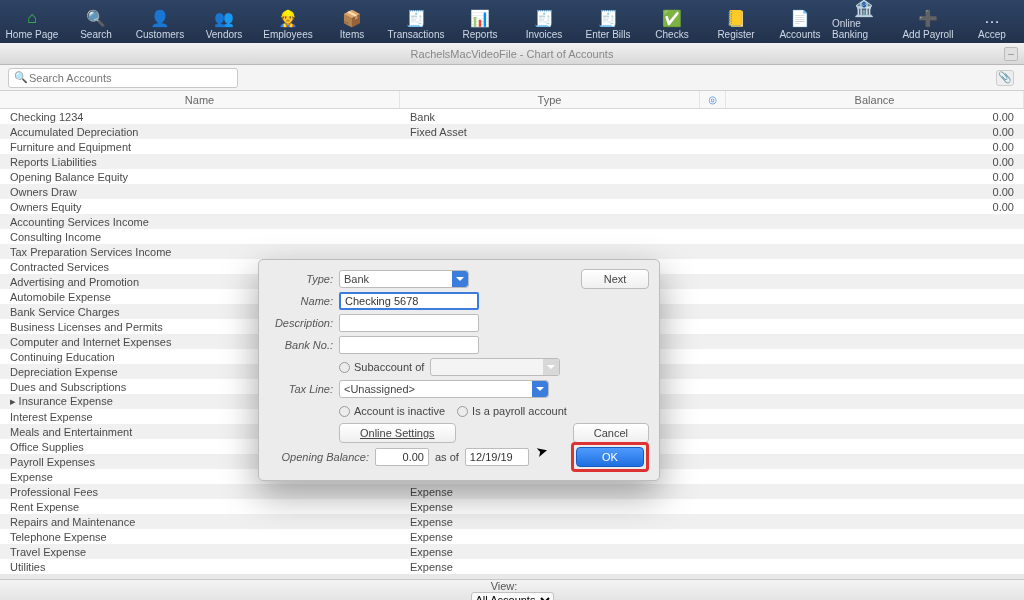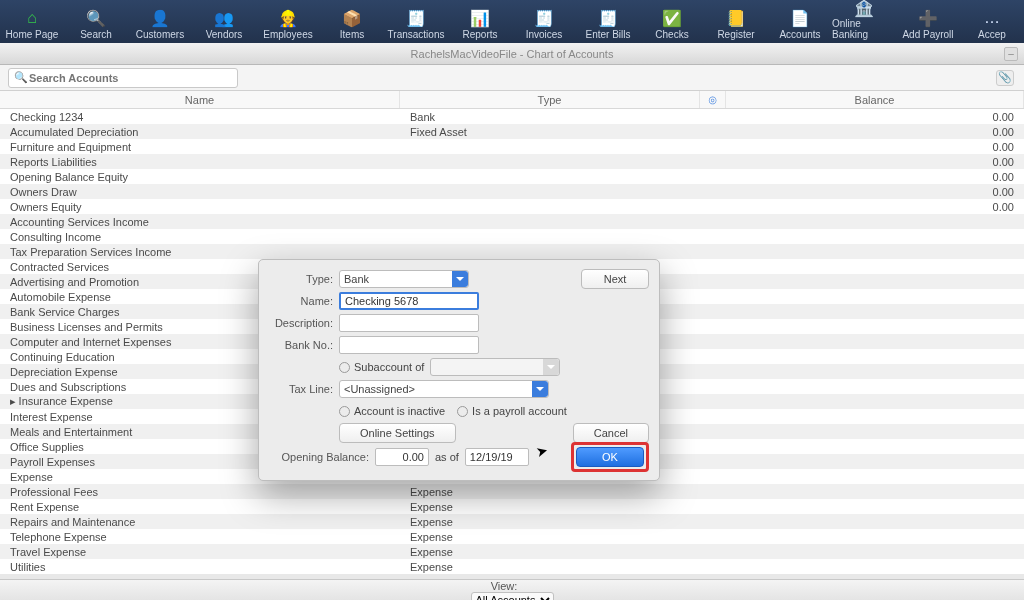--- a/index.html
+++ b/index.html
@@ -53,21 +53,20 @@
     position: relative;
   }
   .search-row input {
     width: 230px; height: 20px;
     border: 1px solid #c9c9c9;
     border-radius: 3px;
     background: #fff;
     font-size: 11px;
     padding: 0 6px 0 20px;
     color: #555;
-    font-weight: bold;
   }
   .search-row .mag { position: absolute; left: 14px; top: 6px; font-size: 11px; color: #aaa; }
   .search-row .paperclip { position: absolute; right: 10px; top: 5px; width:18px; height:16px; background:#eee; border:1px solid #ccc; border-radius:3px; font-size:11px; text-align:center; color:#888;}
 
   
   .columns-head {
     height: 18px;
     background: #f8f8f8;
     border-bottom: 1px solid #d8d8d8;
     display: flex;
@@ -148,21 +147,21 @@
     font-size: 11px;
     color: #666;
   }
   .mtitle .traffic { position: absolute; left: 8px; top: 6px; display:flex; gap:6px;}
   .mtitle .traffic span { width:11px;height:11px;border-radius:50%; display:block;}
   .dot-r{background:#ff5f57;} .dot-y{background:#febc2e;} .dot-g{background:#28c840;}
   .mtitle .plus { position:absolute; right:4px; top:3px; width:18px;height:18px; background:#dcdcdc; border:1px solid #c4c4c4; border-radius:2px; text-align:center; line-height:16px; color:#999;}
 
   .mbody { padding: 8px 10px 12px 10px; }
   .frow { display:flex; align-items:center; height: 22px; }
-  .frow .flab { width: 70px; text-align: right; padding-right: 6px; color:#555;}
+  .frow .flab { width: 70px; text-align: right; padding-right: 6px; color:#555;font-style:italic;}
   .selectish {
     height: 18px; border:1px solid #bcbcbc; border-radius:3px;
     background:#fff; display:flex; align-items:center; padding:0 4px;
     position:relative;
   }
   .selectish .arrow {
     position:absolute; right:0; top:0; width:16px; height:100%;
     background:#3b7ddd; border-radius:0 3px 3px 0;
     display:flex;align-items:center;justify-content:center;
   }
@@ -514,21 +513,21 @@
         </div>
         <div class="frow">
           <div class="flab"></div>
           <span class="chk"></span>
           <span style="margin-right:12px;">Account is inactive</span>
           <span class="chk"></span>
           <span>Is a payroll account</span>
         </div>
         <div class="frow">
           <div class="flab"></div>
-          <button class="btn" style="min-width:auto;">Online Settings</button>
+          <button class="btn" style="min-width:auto;text-decoration:underline;">Online Settings</button>
           <div style="flex:1"></div>
           <button class="btn">Cancel</button>
         </div>
         <div class="frow" style="margin-top:2px;">
           <div class="flab" style="width:106px;">Opening Balance:</div>
           <input class="txt-input" style="width: 54px; text-align: right;" value="0.00">
           <span style="margin:12px 6px;">as of</span>
           <input class="txt-input" style="width: 64px;" value="12/19/19">
           <div style="flex:1"></div>
           <span class="ok-wrap">

